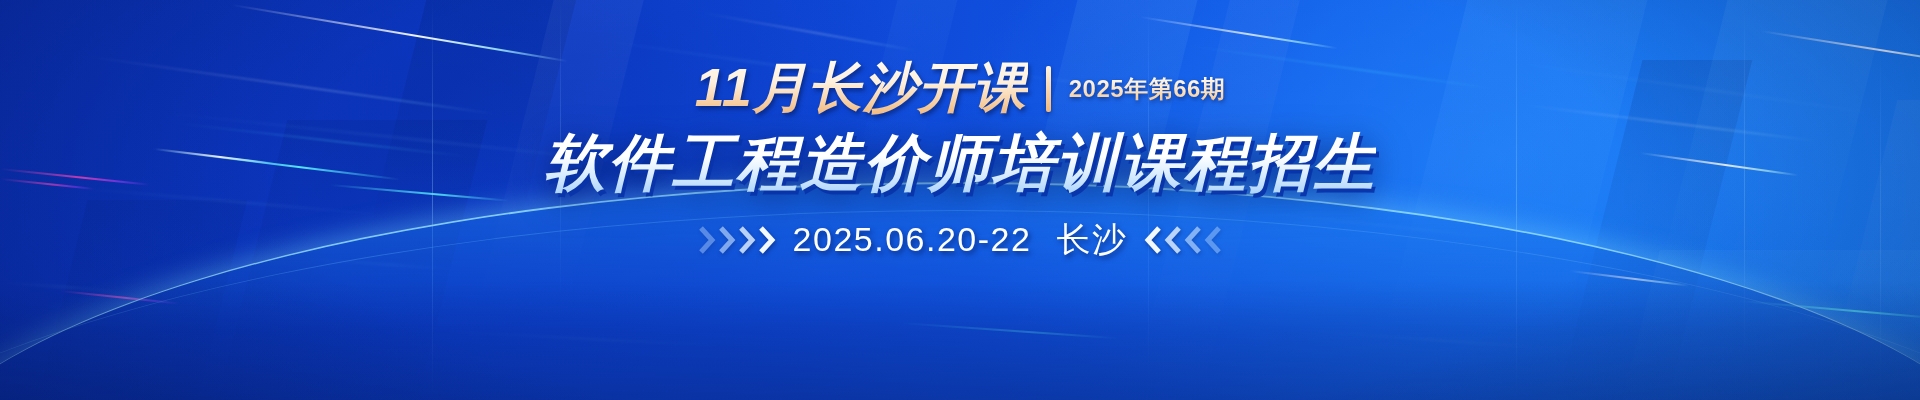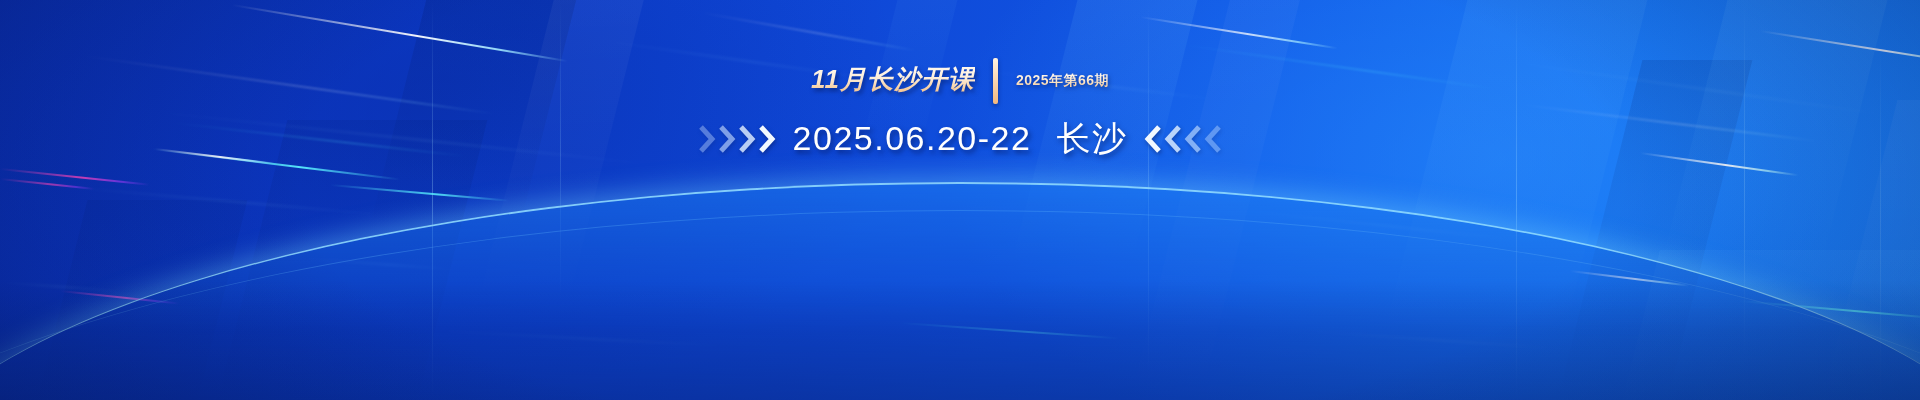--- a/index.html
+++ b/index.html
@@ -72,38 +72,38 @@
     position:absolute; inset:0;
     display:flex; flex-direction:column;
     align-items:center; justify-content:flex-start;
     padding-top:58px;
   }
 
   
   .headline-row { display:flex; align-items:center; gap:16px; }
 
   .kicker {
-    font-size:26px; font-weight:bold; font-style:italic;
+    font-size:54px; font-weight:bold; font-style:italic;
     letter-spacing:1px; line-height:1;
     background:linear-gradient(180deg, #fffaf2 0%, #fdefdc 40%, #f7cfa2 72%, #f0b377 100%);
     -webkit-background-clip:text; background-clip:text;
     -webkit-text-fill-color:transparent; color:transparent;
     filter:drop-shadow(2px 3px 2px rgba(4,24,90,0.55));
     padding:2px 0 6px;
     text-align:right;
   }
   .divider-bar {
     width:5px; height:46px; border-radius:2px;
     background:linear-gradient(180deg,#fff3e2,#f3b87d);
     box-shadow:0 2px 4px rgba(4,24,90,0.5);
     margin:0 2px;
   }
   .issue { display:flex; flex-direction:column; gap:3px; }
   .issue span {
-    font-size:14px; font-weight:bold; line-height:1.12;
+    font-size:24px; font-weight:bold; line-height:1.12;
     letter-spacing:0.5px;
     background:linear-gradient(180deg,#fffaf3 0%, #fbe4c6 55%, #f4c characters 100%);
     background:linear-gradient(180deg,#fffaf3 0%, #fbe4c6 55%, #f4c491 100%);
     -webkit-background-clip:text; background-clip:text;
     -webkit-text-fill-color:transparent; color:transparent;
     filter:drop-shadow(1px 2px 2px rgba(4,24,90,0.55));
     text-align:right;
   }
 
   
@@ -209,20 +209,21 @@
     <div class="headline-row">
       <div class="kicker">11月长沙开课</div>
 
       <div class="divider-bar"></div>
 
       <div class="issue">
         <span>2025年第66期</span>
       </div>
     </div>
 
+    <div class="main-title">软件工程造价师培训课程招生</div>
 
     <div class="date-row">
 
       <div class="chev-group">
         <span class="chev" style="opacity:.35">
           <svg viewBox="0 0 18 30">
               <path d="M2 3 L13 15 L2 27" fill="none" stroke="#dceeff" stroke-width="5" stroke-linecap="butt" stroke-linejoin="miter"></path>
             </svg>
         </span>
         <span class="chev" style="opacity:.55">

